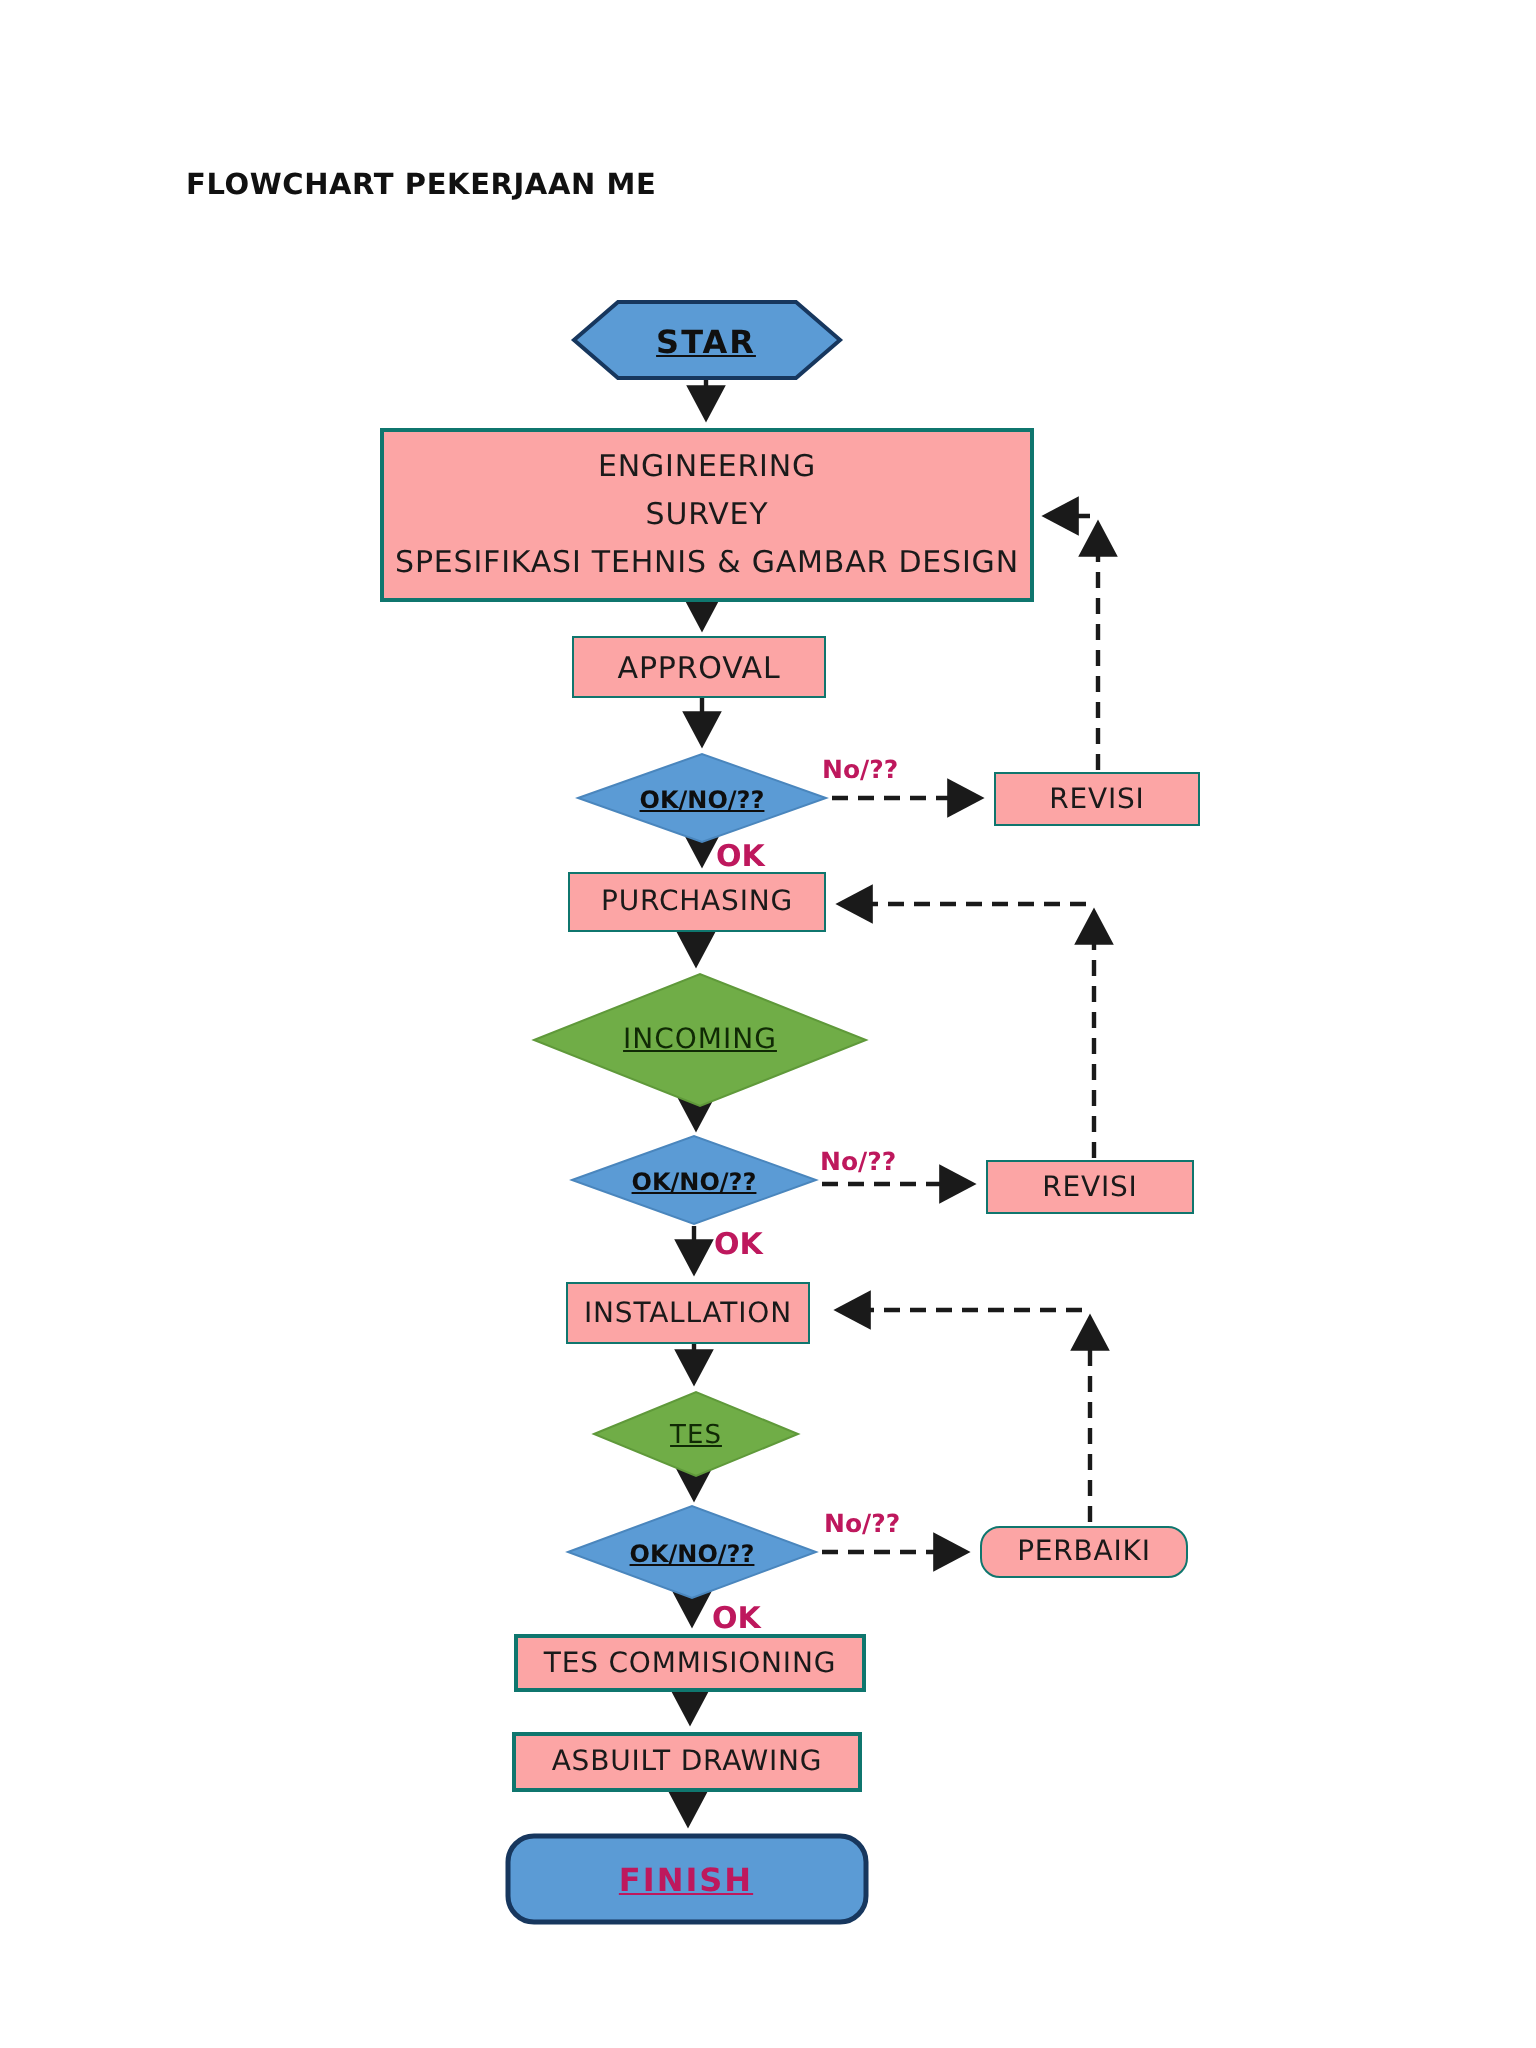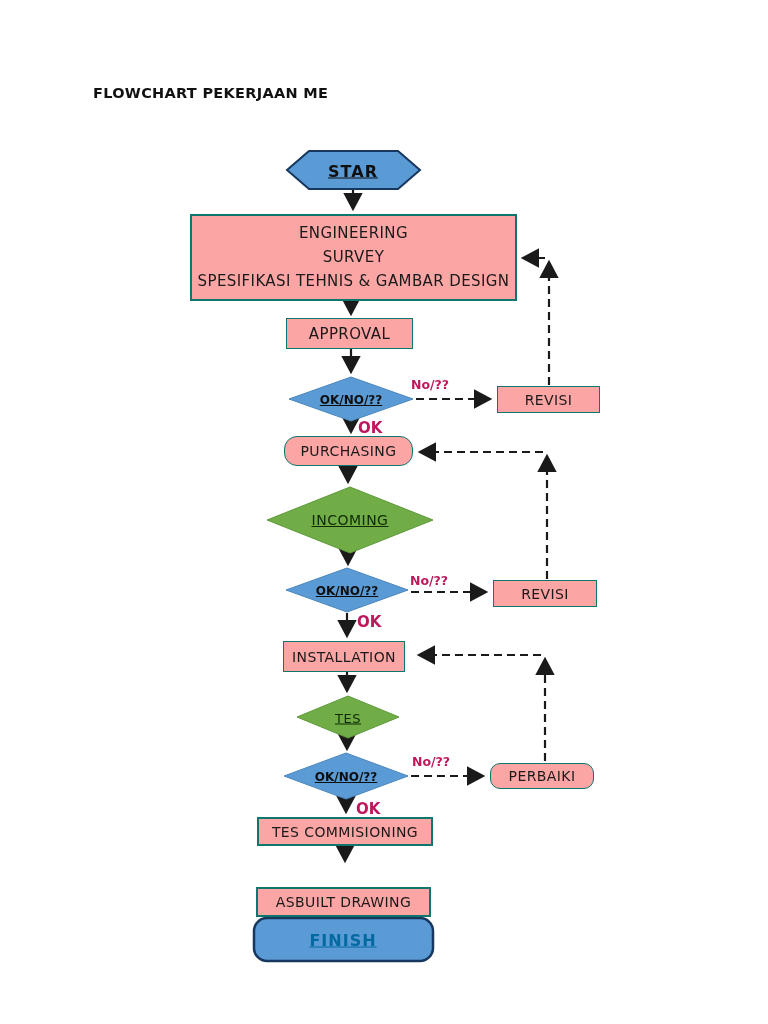--- a/index.html
+++ b/index.html
@@ -31,21 +31,21 @@
   .eng-box{flex-direction:column;gap:7px;font-size:15px;}
   .eng-box .eng-line{line-height:1.15;}
   .shape-label{
     position:absolute;z-index:3;
     transform:translate(-50%,-50%);
     white-space:nowrap;
     text-align:center;
     text-decoration:underline;
   }
   .lbl-start{font-size:16px;font-weight:bold;letter-spacing:1px;color:#101010;}
-  .lbl-finish{font-size:16px;font-weight:bold;letter-spacing:1px;color:#0369a1;}
+  .lbl-finish{font-size:16px;font-weight:bold;letter-spacing:1px;color:#be185d;}
   .lbl-decision{font-size:12px;font-weight:bold;color:#0e0e0e;}
   .lbl-incoming{font-size:14px;color:#102a05;letter-spacing:0.5px;}
   .lbl-tes{font-size:13px;color:#102a05;letter-spacing:0.5px;}
   .edge-label{
     position:absolute;z-index:3;
     font-weight:bold;
     white-space:nowrap;
     color:#be185d;
   }
   .edge-no{font-size:12.5px;}
@@ -113,31 +113,31 @@
   <div class="node-rect eng-box" style="left:190px;top:214px;width:327px;height:87px;">
     <div class="eng-line">ENGINEERING</div>
     <div class="eng-line">SURVEY</div>
     <div class="eng-line">SPESIFIKASI TEHNIS &amp; GAMBAR DESIGN</div>
   </div>
 
   <div class="node-rect thin" style="left:286px;top:318px;width:127px;height:31px;font-size:15px;">APPROVAL</div>
 
   <div class="node-rect thin" style="left:497px;top:386px;width:103px;height:27px;">REVISI</div>
 
-  <div class="node-rect thin" style="left:284px;top:436px;width:129px;height:30px;border-radius:13px;">PURCHASING</div>
+  <div class="node-rect thin" style="left:284px;top:436px;width:129px;height:30px;">PURCHASING</div>
 
   <div class="node-rect thin" style="left:493px;top:580px;width:104px;height:27px;">REVISI</div>
 
   <div class="node-rect thin" style="left:283px;top:641px;width:122px;height:31px;">INSTALLATION</div>
 
   <div class="node-rect thin" style="left:490px;top:763px;width:104px;height:26px;border-radius:10px;">PERBAIKI</div>
 
   <div class="node-rect" style="left:257px;top:817px;width:176px;height:29px;">TES COMMISIONING</div>
 
-  <div class="node-rect" style="left:256px;top:887px;width:175px;height:30px;">ASBUILT DRAWING</div>
+  <div class="node-rect" style="left:256px;top:866px;width:175px;height:30px;">ASBUILT DRAWING</div>
 
   <div class="shape-label lbl-start" style="left:353px;top:171px;">STAR</div>
 
   <div class="shape-label lbl-decision" style="left:351px;top:400px;">OK/NO/??</div>
 
   <div class="shape-label lbl-incoming" style="left:350px;top:520px;">INCOMING</div>
 
   <div class="shape-label lbl-decision" style="left:347px;top:591px;">OK/NO/??</div>
 
   <div class="shape-label lbl-tes" style="left:348px;top:718px;">TES</div>

